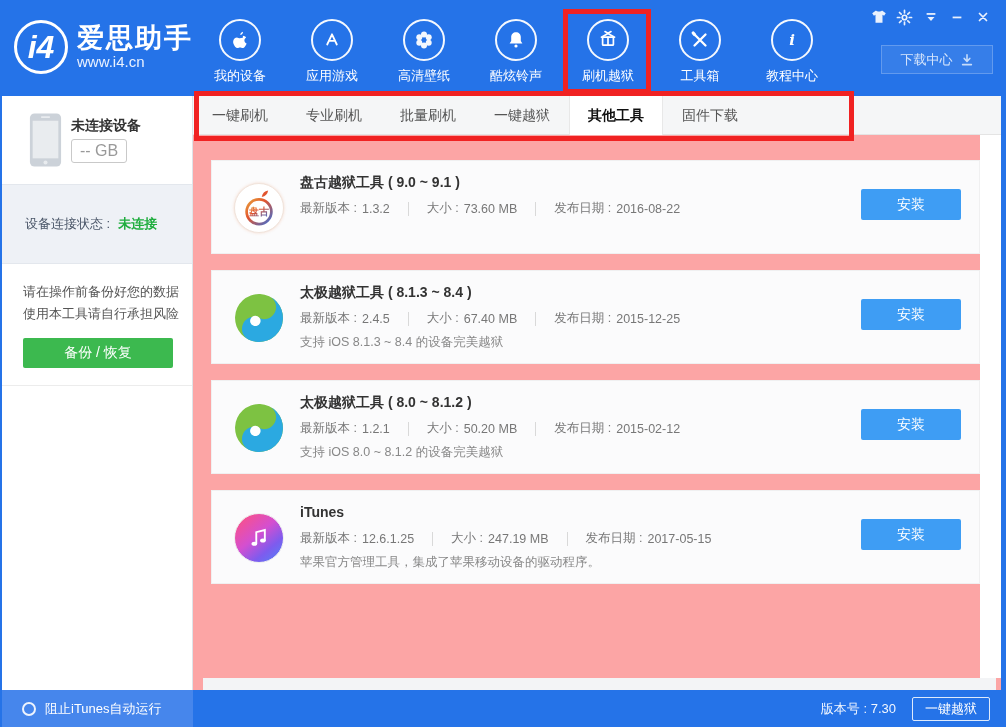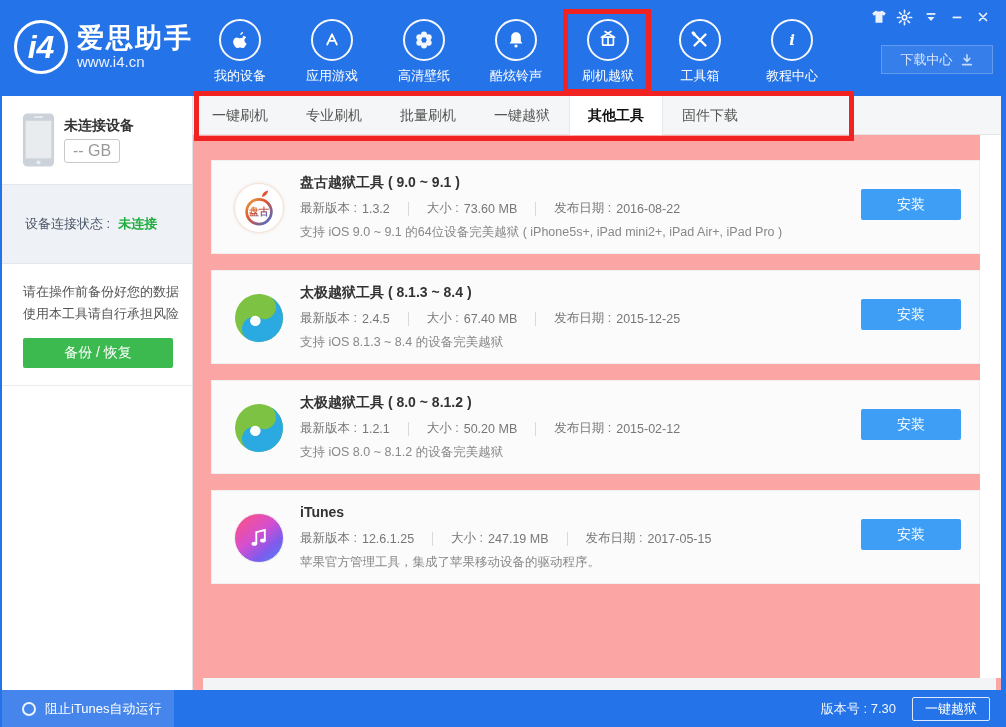--- a/index.html
+++ b/index.html
@@ -28,21 +28,21 @@
     color:#e8f0fe; cursor:pointer; }
 
   .dl-center { position:absolute; right:13px; top:45px; width:112px; height:29px;
     background:rgba(255,255,255,.08); border:1px solid rgba(255,255,255,.22); border-radius:0;
     display:flex; align-items:center; justify-content:center; gap:7px;
     color:#d9e7fc; font-size:13px; cursor:pointer; }
 
   
   .sidebar { position:absolute; left:2px; top:96px; width:191px; height:594px; background:#fff;
     border-right:1px solid #dfe3e8; }
-  .device-box { position:relative; height:88px; }
+  .device-box { position:relative; height:88px;margin-left:7px; }
   .device-phone { position:absolute; left:20px; top:16px; }
   .device-title { position:absolute; left:62px; top:21px; font-size:14px; font-weight:bold; color:#333; }
   .capacity-badge { position:absolute; left:62px; top:43px; border:1px solid #c9c9c9; border-radius:3px;
     padding:2px 8px; font-size:16px; color:#999; }
   .status-box { height:80px; background:#eef1f6; border-top:1px solid #e3e7ed; border-bottom:1px solid #e3e7ed;
     display:flex; align-items:center; padding-left:23px; font-size:13px; color:#4a5668; }
   .status-value { color:#1fad3e; font-weight:bold; margin-left:8px; }
   .auto-activate { height:54px; display:flex; align-items:center; padding-left:22px; gap:9px;
     border-bottom:1px solid #ebebeb; cursor:pointer; }
   .radio { width:15px; height:15px; border:1px solid #9aa0a6; border-radius:50%; background:#fff; flex:none; }
@@ -81,21 +81,21 @@
   .hscrollbar { position:absolute; left:10px; top:582px; width:793px; height:12px; background:#f3f4f6; }
   .vscrollbar { position:absolute; right:0; top:39px; width:21px; height:543px; background:#fff; }
 
   
   .anno { position:absolute; border:5px solid #f02222; background:transparent; z-index:9; pointer-events:none; }
   .anno-nav { left:563px; top:9px; width:88px; height:85px; }
   .anno-tabs { left:194px; top:91px; width:660px; height:50px; }
 
   
   .footer { position:absolute; left:0; top:690px; width:1006px; height:37px; background:#2573e8; }
-  .footer-left { position:absolute; left:2px; top:0; width:172px; height:37px; background:#4686ec;
+  .footer-left { position:absolute; left:2px; top:0; width:191px; height:37px; background:#4686ec;
     display:flex; align-items:center; padding-left:20px; gap:9px; cursor:pointer; }
   .footer-radio { width:14px; height:14px; border:2px solid rgba(255,255,255,.9); border-radius:50%; flex:none; }
   .footer-left-label { color:#fff; font-size:13px; }
   .footer-right { position:absolute; right:16px; top:0; height:37px; display:flex; align-items:center; gap:16px; }
   .footer-version { color:#f2f7ff; font-size:13px; }
   .check-update-btn { width:78px; height:24px; background:transparent; border:1px solid rgba(255,255,255,.85);
     border-radius:2px; color:#fff; font-size:13px; cursor:pointer; }
 </style>
 </head>
 <body>
@@ -279,21 +279,20 @@
       <div class="card-meta">
         <span class="meta-label">最新版本 :</span>
         <span class="meta-value">1.3.2</span>
         <span class="sep"></span>
         <span class="meta-label">大小 :</span>
         <span class="meta-value">73.60 MB</span>
         <span class="sep"></span>
         <span class="meta-label">发布日期 :</span>
         <span class="meta-value">2016-08-22</span>
       </div>
-      <div class="card-desc">支持 iOS 9.0 ~ 9.1 的64位设备完美越狱 ( iPhone5s+, iPad mini2+, iPad Air+, iPad Pro )</div>
       <button class="install-btn">安装</button>
     </div>
 
     <div class="card" style="top:174px">
       <div class="card-icon">
         <svg width="50" height="50" viewBox="0 0 48 48">
           <g transform="rotate(25 24 24)">
             <circle cx="24" cy="24" r="23" fill="#7dc242"></circle>
             <path d="M24 1a23 23 0 0 1 0 46 11.5 11.5 0 0 1 0-23 11.5 11.5 0 0 0 0-23z" fill="#2ba9e1"></path>
             <circle cx="22" cy="28" r="5" fill="#fff"></circle>

